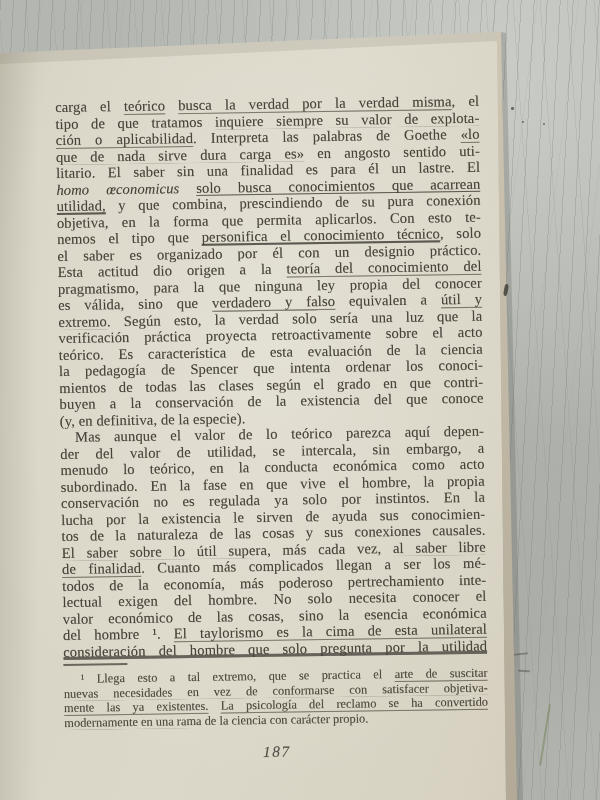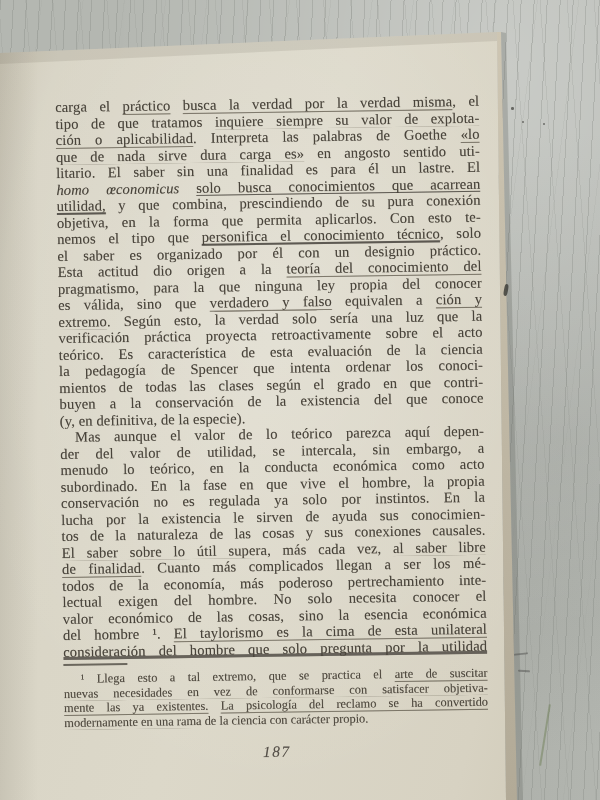--- a/index.html
+++ b/index.html
@@ -94,33 +94,33 @@
 
 <div class="photo">
   <div class="page"></div>
   <div class="page-topshade"></div>
   <div class="page-gutter"></div>
   <div class="page-edge"></div>
   <div class="page-edge-shadow"></div>
 
   <div class="content">
     <div class="body-par">
-        <div class="tline"><span>carga el </span><span class="u">práctico</span><span> </span><span class="u">busca la verdad por la verdad misma</span><span>, el</span></div>
+        <div class="tline"><span>carga el </span><span class="u">teórico</span><span> </span><span class="u">busca la verdad por la verdad misma</span><span>, el</span></div>
         <div class="tline"><span>tipo de que tratamos </span><span class="u">inquiere siempre su valor de explota-</span></div>
         <div class="tline"><span class="u">ción o aplicabilidad</span><span>. Interpreta las palabras de Goethe </span><span class="u">«lo</span></div>
         <div class="tline"><span class="u">que de nada sirve dura carga es»</span><span> en angosto sentido uti-</span></div>
         <div class="tline"><span>litario. El saber sin una finalidad es para él un lastre. El</span></div>
         <div class="tline"><span class="i">homo œconomicus</span><span> </span><span class="ud">solo busca conocimientos que acarrean</span></div>
         <div class="tline"><span class="ud">utilidad,</span><span> y que combina, prescindiendo de su pura conexión</span></div>
         <div class="tline"><span>objetiva, en la forma que permita aplicarlos. Con esto te-</span></div>
         <div class="tline"><span>nemos el tipo que </span><span class="ud">personifica el conocimiento técnico</span><span>, solo</span></div>
         <div class="tline"><span>el saber es organizado por él con un designio práctico.</span></div>
         <div class="tline"><span>Esta actitud dio origen a la </span><span class="u">teoría del conocimiento del</span></div>
         <div class="tline"><span>pragmatismo, para la que ninguna ley propia del conocer</span></div>
-        <div class="tline"><span>es válida, sino que </span><span class="u">verdadero y falso</span><span> equivalen a </span><span class="u">ción y</span></div>
+        <div class="tline"><span>es válida, sino que </span><span class="u">verdadero y falso</span><span> equivalen a </span><span class="u">útil y</span></div>
         <div class="tline"><span class="u">extremo</span><span>. Según esto, </span><span class="o">la verdad solo</span><span> sería una luz que la</span></div>
         <div class="tline"><span>verificación práctica proyecta retroactivamente sobre el acto</span></div>
         <div class="tline"><span>teórico. Es característica de esta evaluación de la ciencia</span></div>
         <div class="tline"><span>la pedagogía de Spencer que intenta ordenar los conoci-</span></div>
         <div class="tline"><span>mientos de todas las clases según el grado en que contri-</span></div>
         <div class="tline"><span>buyen a la conservación de la existencia del que conoce</span></div>
         <div class="tline last"><span>(y, en definitiva, de la especie).</span></div>
       </div>
     <div class="body-par">
         <div class="tline ind"><span>Mas aunque el valor de lo teórico parezca aquí depen-</span></div>

